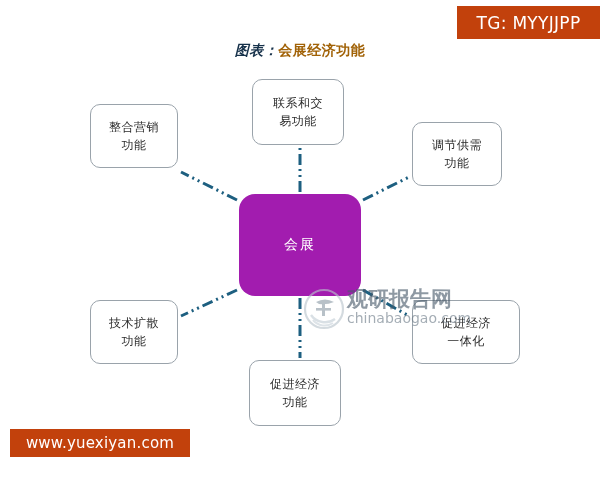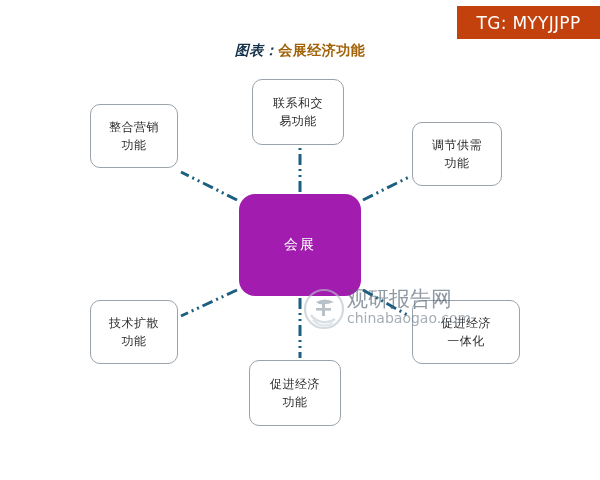--- a/index.html
+++ b/index.html
@@ -114,21 +114,21 @@
     margin-top: 0px;
   }
   .wm-text-block {
     margin-left: 2px;
     display: flex;
     flex-direction: column;
     justify-content: center;
   }
   .wm-cn {
     font-size: 21px;
-    font-weight: normal;
+    font-weight: bold;
     color: #4a5b6b;
     letter-spacing: 0px;
     line-height: 1.05;
     white-space: nowrap;
   }
   .wm-en {
     font-size: 14px;
     color: #6d7b88;
     letter-spacing: 0px;
     line-height: 1.2;
@@ -234,14 +234,17 @@
     <div class="wm-text-block">
       <div class="wm-cn">观研报告网</div>
       <div class="wm-en">chinabaogao.com</div>
     </div>
   </div>
 
   <div class="wm-band wm-band-top">
     <span class="band-text">TG: MYYJJPP</span>
   </div>
 
+  <div class="wm-band wm-band-bottom">
+    <span class="band-text">www.yuexiyan.com</span>
+  </div>
 
 </div>
 
 </body></html>

